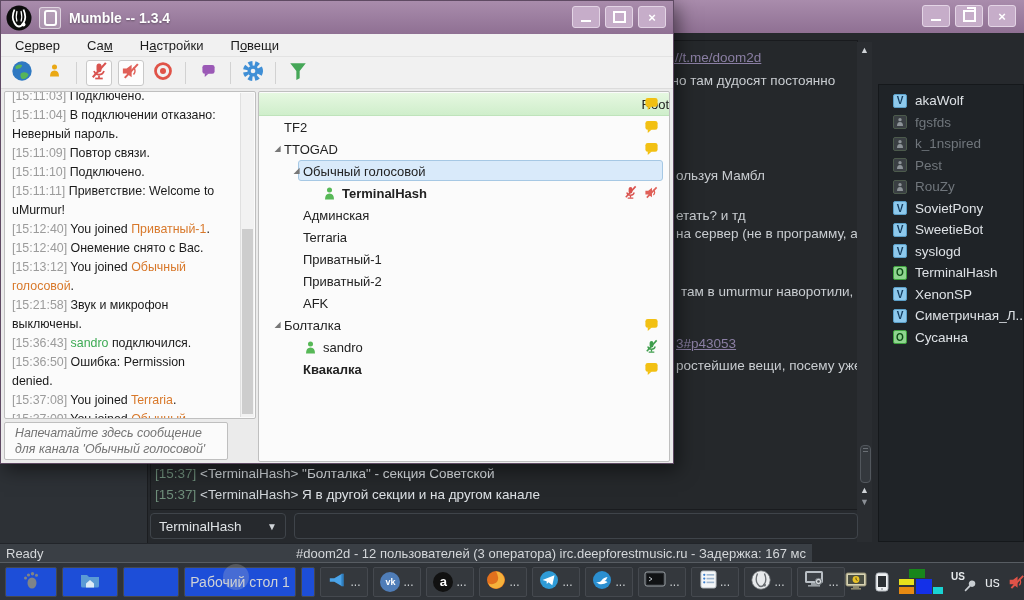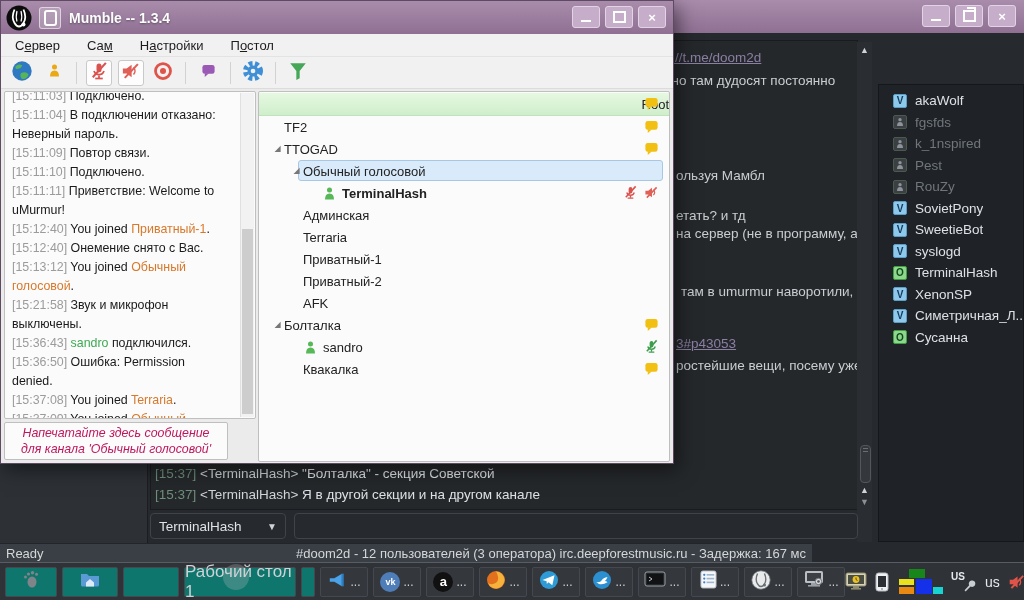--- a/index.html
+++ b/index.html
@@ -77,37 +77,37 @@
   #m-chatpane{left:3px;top:2px;width:252px;height:328px;overflow:hidden;}
   #chat-log-content{margin:-9px 0 0 0;padding:4px 34px 4px 7px;font-size:12.4px;line-height:19px;color:#1a1a1a;}
   .chat-line{word-wrap:break-word;}
   .sg-ts{color:#9b9b9b;}
   .sg-tx{color:#1a1a1a;}
   .sg-ch{color:#d8782a;}
   .sg-nk{color:#3caa53;}
   .m-chat-scroll{position:absolute;right:1px;top:1px;bottom:1px;width:13px;background:#f2f2f2;border-left:1px solid #e0e0e0;}
   .m-chat-thumb{position:absolute;left:1px;right:1px;top:42%;height:57%;background:#cdcdcd;}
   #m-inputbox{left:3px;top:333px;width:224px;height:38px;display:flex;align-items:center;justify-content:center;
-    font-style:italic;font-size:12.4px;color:#be185d;text-align:center;line-height:16px;padding:0 10px;}
+    font-style:italic;font-size:12.4px;color:#737373;line-height:16px;padding:0 10px;}
   #m-treepane{left:257px;top:2px;width:412px;height:371px;overflow:hidden;padding-top:1px;}
   .tree-row{position:relative;height:22px;display:flex;align-items:center;font-size:13px;color:#222;}
   .tree-row.root{background:linear-gradient(#e6f8e1,#cfeecb);border-bottom:1px solid #bfe3bb;}
   .tree-row .sel-band{position:absolute;top:0;bottom:1px;right:6px;background:#d9eafa;
     border:1px solid #a6c8e4;border-radius:3px;z-index:0;}
   .tree-row>*{position:relative;z-index:1;}
   .tree-arrow{width:13px;flex:none;font-size:8px;color:#777;text-align:center;line-height:22px;}
   .tree-person{width:15px;height:15px;flex:none;margin-right:5px;}
   .tree-label.bold{font-weight:bold;}
   .tree-right{position:absolute;right:10px;top:3px;display:flex;gap:6px;z-index:1;}
   .tree-right .ic{width:15px;height:15px;}
   
   #taskbar{position:absolute;left:0;top:562px;width:1024px;height:38px;background:#2f3338;
     border-top:1px solid #585d63;display:flex;align-items:center;z-index:6;box-sizing:border-box;}
-  .tb-btn{height:30px;background:#0f766e;border:1px solid #45494f;border-radius:2px;margin-left:5px;
-    display:flex;align-items:center;justify-content:center;box-sizing:border-box;color:#d0d3d6;font-size:17px;flex:none;}
+  .tb-btn{height:30px;background:#1d4ed8;border:1px solid #45494f;border-radius:2px;margin-left:5px;
+    display:flex;align-items:center;justify-content:center;box-sizing:border-box;color:#d0d3d6;font-size:14px;flex:none;}
   .tb-apps{display:flex;flex:none;}
   .tb-app{width:48px;height:30px;background:#34383d;border:1px solid #45494f;border-radius:2px;margin-left:5px;
     display:flex;align-items:center;justify-content:center;gap:3px;box-sizing:border-box;flex:none;}
   .tb-app .dots{color:#cfd3d6;font-size:12px;}
   .tb-tray{margin-left:auto;display:flex;align-items:center;gap:8px;margin-right:6px;}
   .tray-ic{display:flex;align-items:center;justify-content:center;}
   .us-label{color:#e6e9ec;font-size:14px;}
   .blocks{position:relative;width:46px;height:27px;}
   .blocks span{position:absolute;}
   .vk-circle{width:20px;height:20px;border-radius:50%;background:#4f7db8;color:#fff;
@@ -273,21 +273,21 @@
         <div class="wbtn">
             <i class="glyph-max"></i>
           </div>
         <div class="wbtn">×</div>
       </div>
     </div>
     <div class="m-menubar" id="m-menubar">
         <span class="menu-item"><span>С</span><span class="u">е</span><span>рвер</span></span>
         <span class="menu-item"><span>Са</span><span class="u">м</span><span></span></span>
         <span class="menu-item"><span>Н</span><span class="u">а</span><span>стройки</span></span>
-        <span class="menu-item"><span>П</span><span class="u">о</span><span>стол</span></span>
+        <span class="menu-item"><span>П</span><span class="u">о</span><span>вещи</span></span>
       </div>
     <div class="m-toolbar" id="m-toolbar">
         <span class="tbtn">
           <span><svg width="22" height="22" viewBox="0 0 20 20">
               <circle cx="10" cy="10" r="8.8" fill="#2f79c2"></circle>
               <path d="M4 6 q3 -3.2 6.2 -1.2 q-1 3.2 -4.2 3.2 q-2.4 1 -2 -2 z" fill="#57b559"></path>
               <path d="M9 12 q4.5 -2 7 1.2 q-2 5 -6.2 3.8 q-2 -2 -0.8 -5 z" fill="#57b559"></path>
             </svg></span>
         </span>
         <span class="tbtn">
@@ -460,21 +460,21 @@
             <span class="tree-right">
               <span class="ic"><svg width="15" height="15" viewBox="0 0 16 16">
                   <rect x="6" y="2" width="4" height="7" rx="2" fill="#3f9e4d"></rect>
                   <path d="M4 8 a4.2 4.2 0 0 0 8 0" fill="none" stroke="#3f9e4d" stroke-width="1.4"></path>
                   <line x1="8" y1="11.5" x2="8" y2="13.5" stroke="#3f9e4d" stroke-width="1.4"></line>
                   <line x1="5" y1="14" x2="11" y2="14" stroke="#3f9e4d" stroke-width="1.4"></line>
                   <line x1="3" y1="13" x2="13.5" y2="1.5" stroke="#3f9e4d" stroke-width="1.7"></line>
                 </svg></span>
             </span>
           </div>
-          <div class="tree-row" style="padding-left: 44px;">
+          <div class="tree-row" style="padding-left: 44px; font-weight: bold;">
             <span class="tree-label">Квакалка</span>
             <span class="tree-right">
               <span class="ic"><svg width="15" height="15" viewBox="0 0 16 16">
                   <rect x="1.5" y="2" width="13" height="9.5" rx="2.5" fill="#f2c013"></rect>
                   <polygon points="4,11 4,15 8.5,11" fill="#f2c013"></polygon>
                 </svg></span>
             </span>
           </div>
         </div>
     </div>

